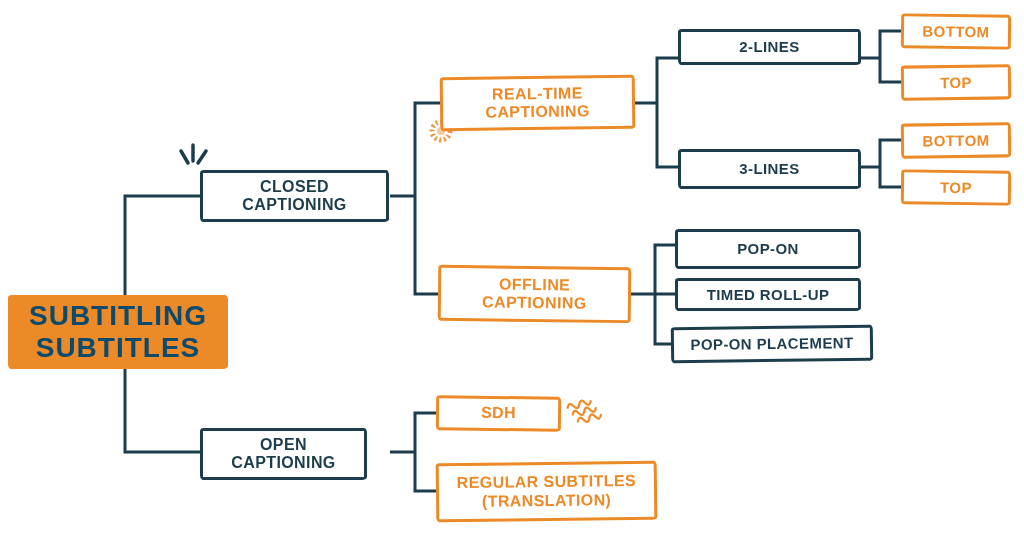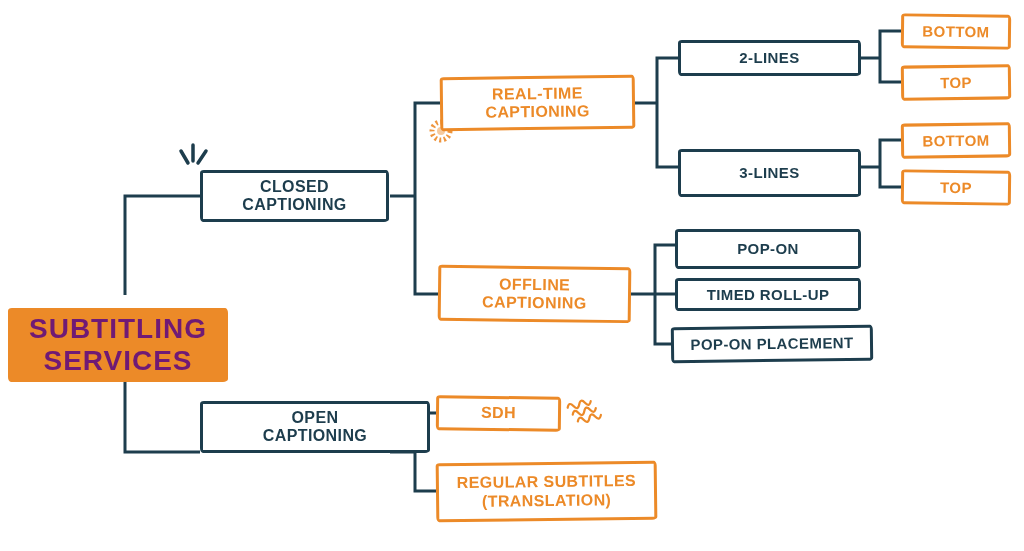--- a/index.html
+++ b/index.html
@@ -8,21 +8,21 @@
   #diagram { position:relative; width:1024px; height:551px; background:var(--bg); overflow:hidden; }
   #wires { position:absolute; inset:0; width:1024px; height:551px; pointer-events:none; }
   .connector { fill:none; stroke:var(--navy); stroke-width:3; }
   .box {
     position:absolute; display:flex; flex-direction:column; align-items:center; justify-content:center;
     text-align:center; font-weight:bold; letter-spacing:.4px; line-height:1.15;
     border:3px solid var(--navy); color:var(--navy); background:var(--bg);
     border-radius:4px 3px 5px 3px / 3px 5px 3px 5px;
   }
   .box.orange { border-color:var(--orange); color:var(--orange); }
-  .box.filled { background:var(--orange); border-color:var(--orange); color:#701a75;margin-top:13px; }
+  .box.filled { background:var(--orange); border-color:var(--orange); color:#0c4a6e; }
   .fs-28 { font-size:28px; letter-spacing:1px; }
   .fs-16 { font-size:16px; }
   .fs-15 { font-size:15px; }
   .tilt-a { transform:rotate(-0.7deg); }
   .tilt-b { transform:rotate(0.7deg); }
   .navy-decor path { stroke:var(--navy); stroke-width:3.5; stroke-linecap:round; fill:none; }
   .sun-ring { fill:none; stroke:var(--orange); stroke-width:5; stroke-dasharray:2 2.6; opacity:.9; }
   .sun-core { fill:var(--orange); opacity:.45; }
   .squiggle path { stroke:var(--orange); stroke-width:2.2; fill:none; stroke-linecap:round; }
 </style>
@@ -52,45 +52,45 @@
     </g>
     <g class="squiggle" transform="translate(566,402) rotate(-16)">
       <path d="M0 6 q3 -6 6 0 t6 0 t6 0 t6 0"></path>
       <path d="M3 14 q3 -6 6 0 t6 0 t6 0 t6 0"></path>
       <path d="M6 22 q3 -6 6 0 t6 0 t6 0 t6 0"></path>
     </g>
   </svg>
 
   <div class="box filled fs-28" style="left:8px;top:295px;width:220px;height:74px">
     <span>SUBTITLING</span>
-    <span>SERVICES</span>
+    <span>SUBTITLES</span>
   </div>
 
   <div class="box fs-16" style="left:200px;top:170px;width:189px;height:52px">
     <span>CLOSED</span>
     <span>CAPTIONING</span>
   </div>
-  <div class="box fs-16" style="left:200px;top:401px;width:230px;height:52px">
+  <div class="box fs-16" style="left:200px;top:428px;width:167px;height:52px">
     <span>OPEN</span>
     <span>CAPTIONING</span>
   </div>
 
   <div class="box orange fs-16 tilt-a" style="left:440px;top:76px;width:195px;height:54px">
     <span>REAL-TIME</span>
     <span>CAPTIONING</span>
   </div>
   <div class="box orange fs-16 tilt-b" style="left:438px;top:266px;width:193px;height:56px">
     <span>OFFLINE</span>
     <span>CAPTIONING</span>
   </div>
 
-  <div class="box fs-15" style="left:678px;top:40px;width:183px;height:36px">
+  <div class="box fs-15" style="left:678px;top:29px;width:183px;height:36px">
     <span>2-LINES</span>
   </div>
-  <div class="box fs-15" style="left:678px;top:149px;width:183px;height:48px">
+  <div class="box fs-15" style="left:678px;top:149px;width:183px;height:40px">
     <span>3-LINES</span>
   </div>
 
   <div class="box orange fs-15 tilt-b" style="left:901px;top:14px;width:110px;height:35px">
     <span>BOTTOM</span>
   </div>
   <div class="box orange fs-15 tilt-a" style="left:901px;top:65px;width:110px;height:35px">
     <span>TOP</span>
   </div>
   <div class="box orange fs-15 tilt-a" style="left:901px;top:123px;width:110px;height:35px">

